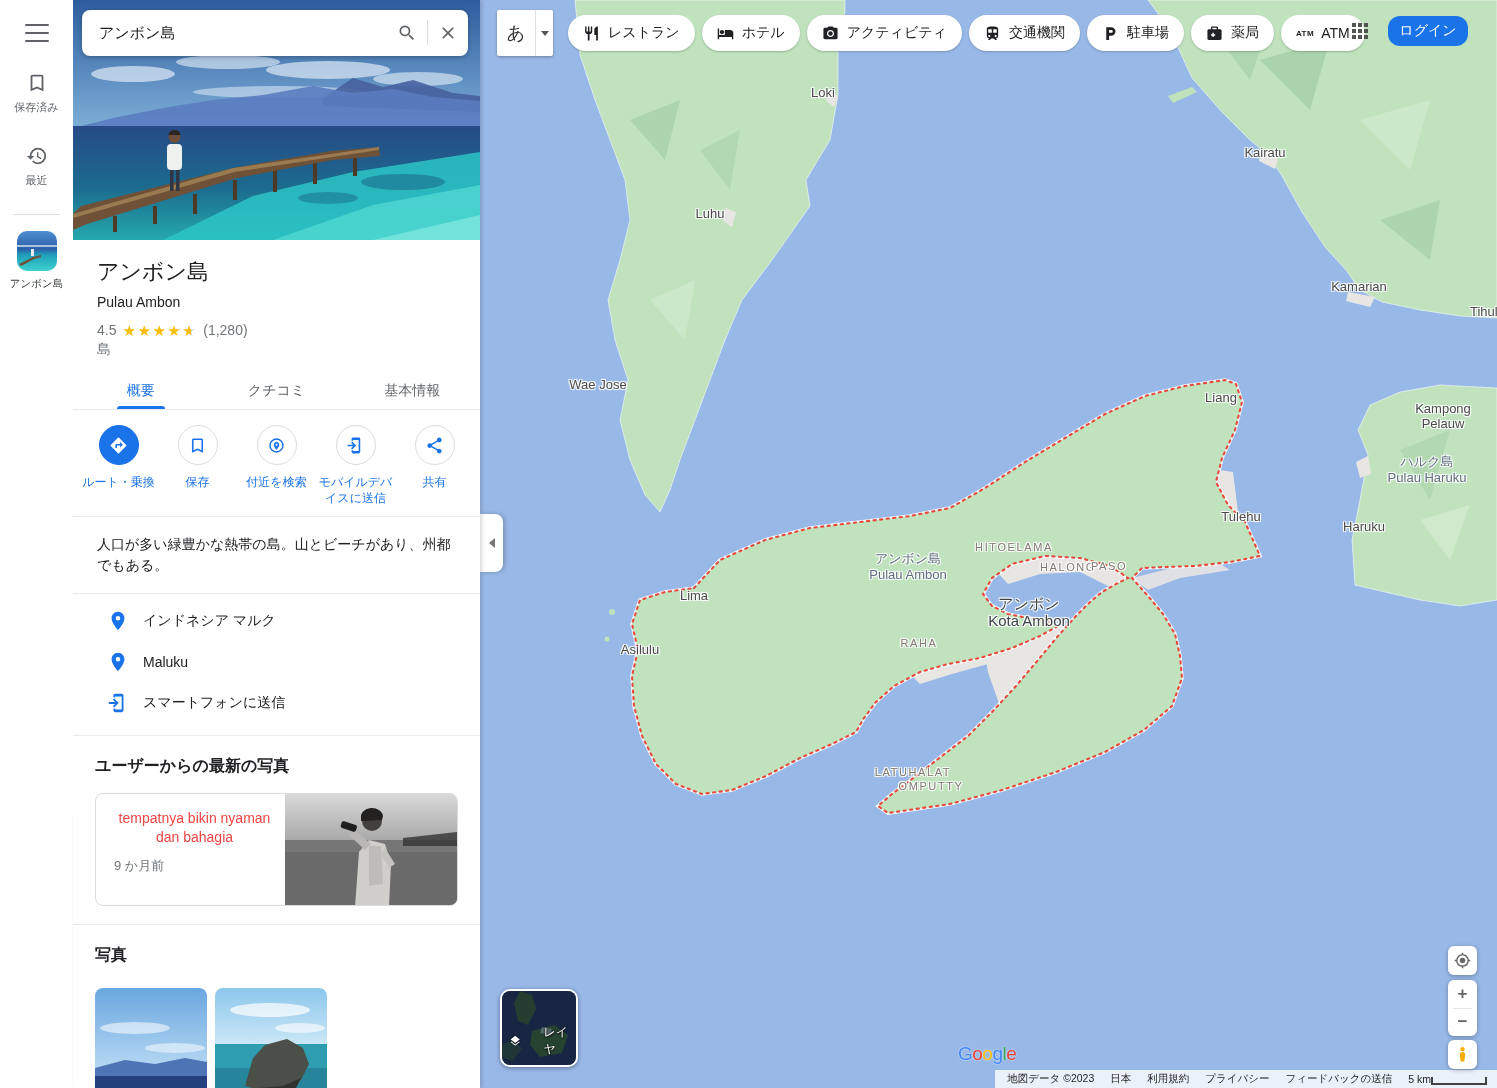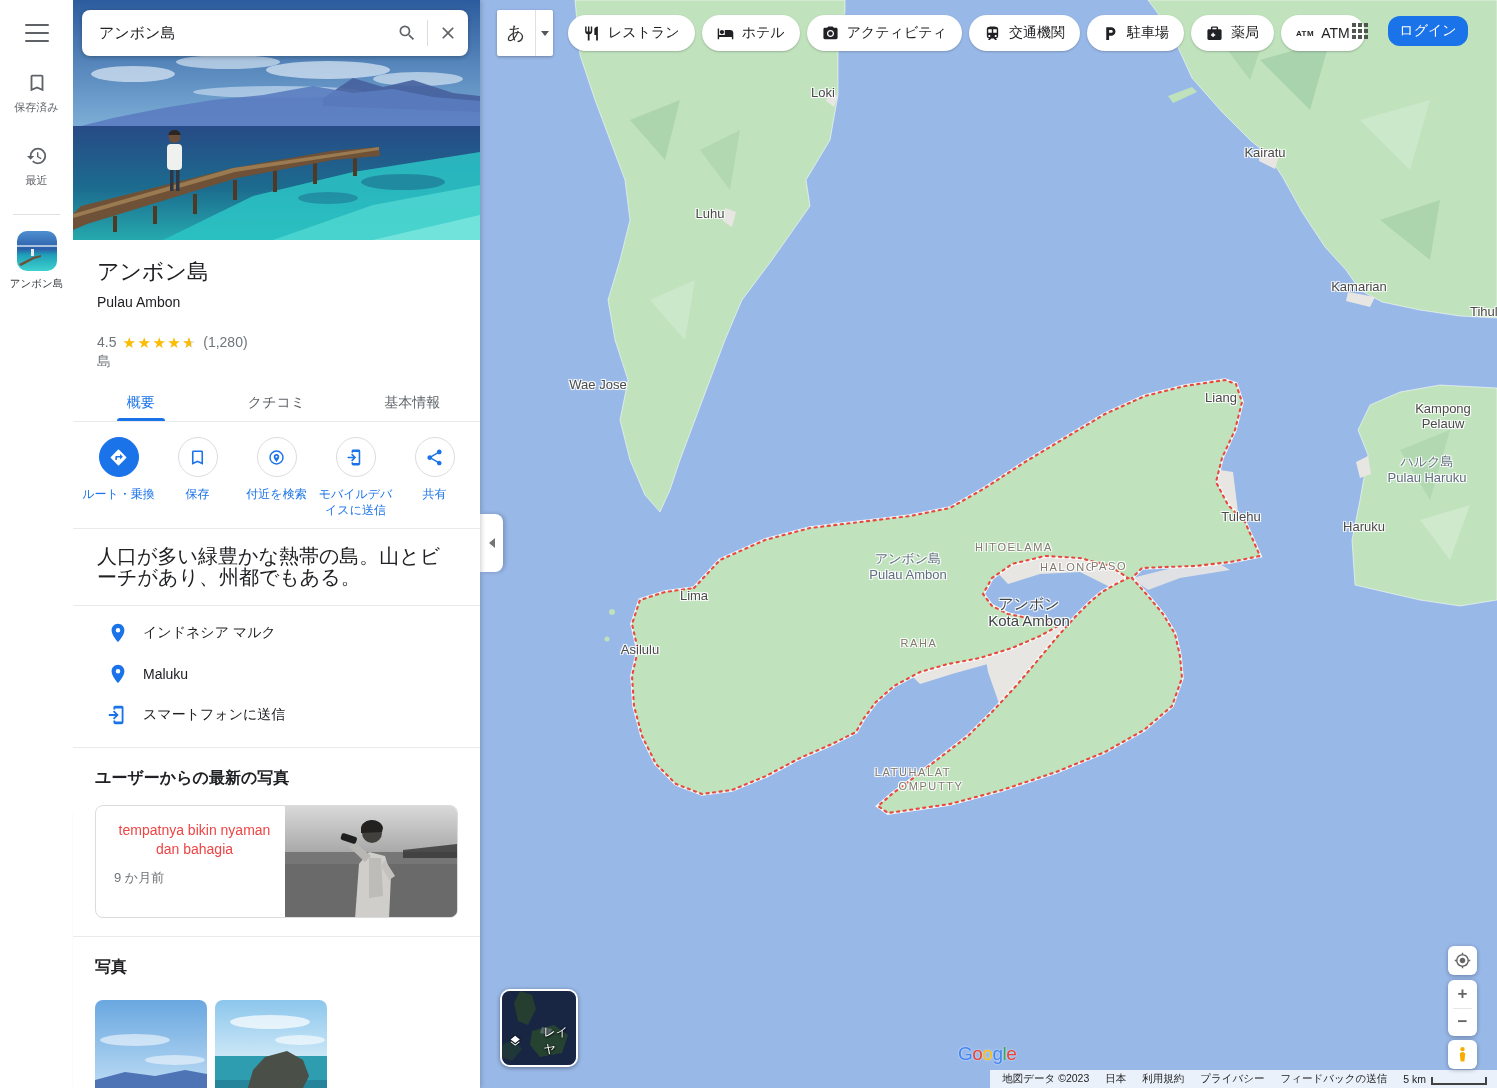--- a/index.html
+++ b/index.html
@@ -23,42 +23,42 @@
   .searchbox { position:absolute; top:10px; left:9px; width:386px; height:46px; background:#fff; border-radius:8px;
     box-shadow:0 1px 4px rgba(0,0,0,.3); display:flex; align-items:center; z-index:6; }
   .searchbox input { flex:1; border:0; outline:0; font-size:15px; color:#202124; padding:0 8px 0 17px; background:transparent; font-family:inherit; }
   .sb-btn { width:40px; height:40px; display:flex; align-items:center; justify-content:center; cursor:pointer; }
   .sb-btn svg { width:20px; height:20px; fill:#5f6368; }
   .sb-sep { width:1px; height:26px; background:#dadce0; }
 
   .title-block { padding:17px 24px 0; }
   .place-title { font-size:22px; font-weight:400; color:#202124; }
   .place-sub { font-size:14px; color:#202124; margin-top:7px; }
-  .rating-row { display:flex; align-items:center; gap:6px; margin-top:24px; font-size:14px; color:#70757a; }
+  .rating-row { display:flex; align-items:center; gap:6px; margin-top:12px; font-size:14px; color:#70757a; }
   .stars { font-size:15px; letter-spacing:1.5px; color:#fbbc04; line-height:1; }
   .star-icon::before { content:"★"; }
   .half-star { position:relative; display:inline-block; color:#dadce0; }
   .half-star .half-fill { position:absolute; left:0; top:0; width:55%; overflow:hidden; color:#fbbc04; }
   .place-cat { font-size:14px; color:#70757a; margin-top:3px; }
 
   .tabs { display:flex; margin-top:13px; border-bottom:1px solid #e8eaed; height:38px; }
   .tab { flex:1; display:flex; align-items:center; justify-content:center; font-size:14px; color:#5f6368; cursor:pointer; position:relative; }
   .tab.active { color:#1a73e8; font-weight:500; }
   .tab.active::after { content:""; position:absolute; bottom:0; left:50%; transform:translateX(-50%); width:48px; height:3px; background:#1a73e8; border-radius:3px 3px 0 0; }
 
   .actions { display:flex; padding:15px 6px 10px; }
   .action { flex:1; display:flex; flex-direction:column; align-items:center; gap:9px; cursor:pointer; }
   .act-circle { width:40px; height:40px; border-radius:50%; border:1px solid #dadce0; display:flex; align-items:center; justify-content:center; background:#fff; }
   .act-circle svg { width:19px; height:19px; fill:#1a73e8; }
   .action.primary .act-circle { background:#1a73e8; border-color:#1a73e8; }
   .action.primary .act-circle svg { fill:#fff; }
   .act-label { font-size:12px; color:#1a73e8; text-align:center; line-height:1.35; }
 
   .divider { height:1px; background:#e8eaed; }
-  .desc { padding:17px 24px; font-size:20px; color:#202124; line-height:21px; }
+  .desc { padding:17px 24px; font-size:14px; color:#202124; line-height:21px; }
   .details { padding:6px 0 12px; }
   .detail-row { display:flex; align-items:center; height:41px; padding-left:34px; cursor:pointer; }
   .detail-row svg { width:22px; height:22px; fill:#1a73e8; flex:none; }
   .detail-row .dtext { margin-left:14px; font-size:14px; color:#202124; }
 
   .section { padding:20px 22px 18px; }
   .sec-head { font-size:16px; font-weight:700; color:#202124; }
   .photo-card { margin-top:16px; border:1px solid #dadce0; border-radius:8px; height:113px; display:flex; overflow:hidden; cursor:pointer; }
   .pc-text { flex:1; padding:15px 10px 0 18px; }
   .pc-caption { font-size:14px; color:#ef4444; line-height:19px;text-align:center; }
@@ -129,21 +129,21 @@
   .pegman-btn { left:968px; top:1040px; width:29px; height:29px; display:flex; align-items:center; justify-content:center; cursor:pointer; }
   .pegman-btn svg { width:17px; height:17px; }
 
   
   .glogo { position:absolute; left:478px; top:1043px; font-size:19px; font-weight:500; letter-spacing:-0.5px; z-index:9; }
   .glogo span { text-shadow:0 0 2px rgba(255,255,255,.8); }
   .g-b{color:#4285F4} .g-r{color:#EA4335} .g-y{color:#FBBC05} .g-g{color:#34A853}
   .attribution { position:absolute; right:0; bottom:0; height:18px; background:rgba(255,255,255,.8); display:flex; align-items:center;
     gap:16px; padding:0 10px 0 12px; font-size:10.5px; color:#222; z-index:9; }
   .attr-link { cursor:pointer; }
-  .scale-wrap { display:flex; align-items:flex-end; gap:5px; }
+  .scale-wrap { display:flex; align-items:flex-end; }
   .scale-bar { width:56px; height:8px; border-left:2px solid #424242; border-right:2px solid #424242; border-bottom:2px solid #424242; }
 </style>
 </head>
 <body>
 
 <div id="stage">
 
   <div class="rail">
     <div class="hamburger">
         <span></span>

